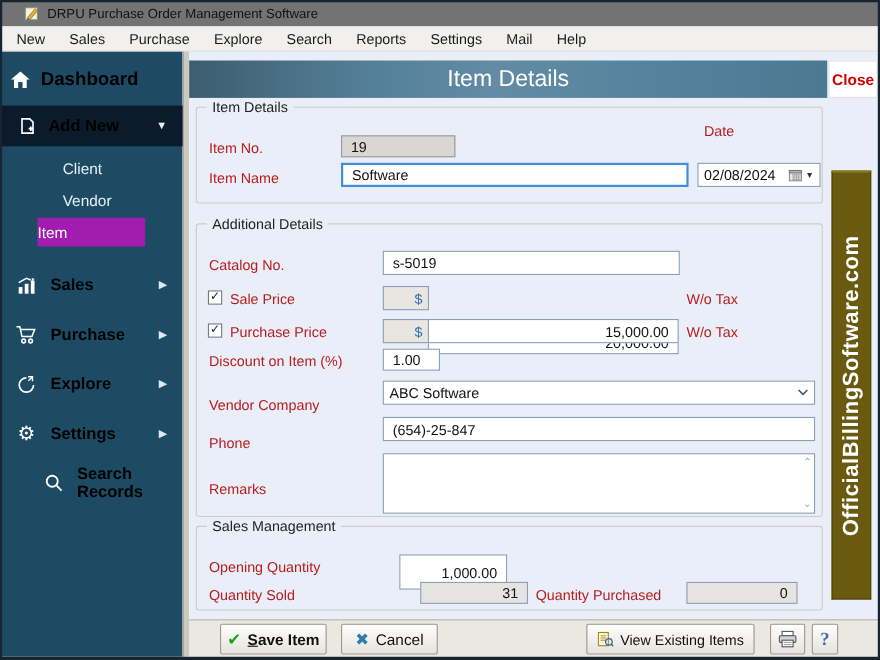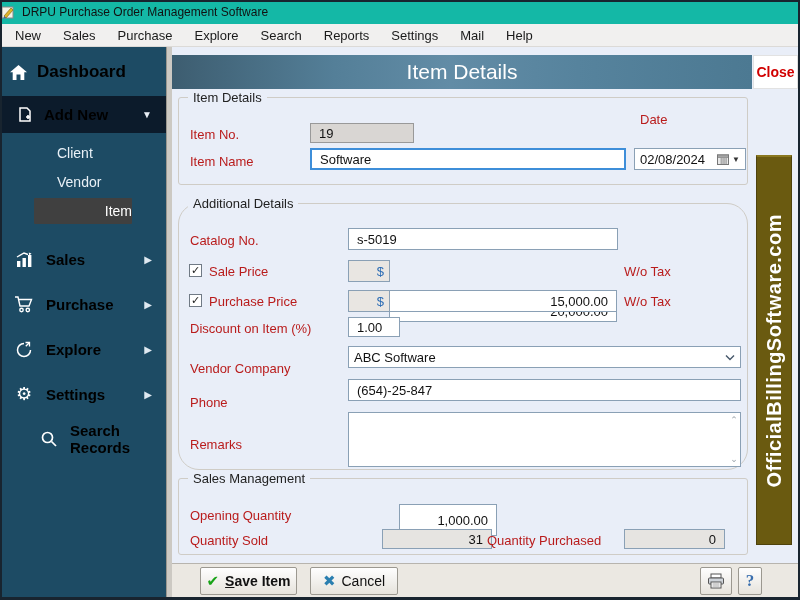--- a/index.html
+++ b/index.html
@@ -1,36 +1,36 @@
 <!DOCTYPE html>
 <html><head>
 <meta charset="utf-8">
 <style>
   html,body{margin:0;padding:0;}
   body{width:800px;height:600px;position:relative;overflow:hidden;background:#fff;
        font-family:"Liberation Sans","DejaVu Sans",sans-serif;-webkit-font-smoothing:antialiased;}
   .abs{position:absolute;box-sizing:border-box;}
   
   .win-border{inset:0;border:2px solid #18242f;border-bottom-width:3px;pointer-events:none;z-index:60;}
-  .titlebar{left:0;top:0;width:800px;height:24px;background:#14b8a6;display:flex;align-items:center;gap:6px;
-            padding-left:1px;font-size:12px;color:#111;}
+  .titlebar{left:0;top:0;width:800px;height:24px;background:#737373;display:flex;align-items:center;gap:6px;
+            padding-left:22px;font-size:12px;color:#111;}
   .menubar{left:0;top:24px;width:800px;height:23px;background:#f1f0ef;display:flex;align-items:center;
            padding-left:4px;font-size:13px;color:#1a1a1a;border-bottom:1px solid #dcdad7;}
   .menu-item{padding:3px 11px;cursor:default;}
   
   .sidebar{left:0;top:47px;width:166px;height:550px;background:#1d4b64;color:#fff;}
   .side-strip{left:166px;top:47px;width:6px;height:550px;background:#ccc9c3;border-left:1px solid #9a978f;}
   .dash-row{left:8px;top:57px;width:156px;height:30px;display:flex;align-items:center;gap:9px;
             font-size:17px;font-weight:bold;cursor:pointer;}
   .addnew-row{left:0px;top:96px;width:166px;height:37px;background:#0c1b2b;display:flex;align-items:center;
               gap:10px;padding:0 14px;font-size:15px;font-weight:bold;cursor:pointer;}
   .addnew-caret{margin-left:auto;font-size:10px;color:#e8eef5;}
   .sub-item{left:0px;width:166px;height:26px;line-height:26px;padding-left:57px;font-size:14px;
             color:#e9f1f7;cursor:pointer;}
-  .sub-sel{left:34px;width:98px;height:26px;line-height:26px;background:#404040;text-align:right;
+  .sub-sel{left:34px;width:98px;height:26px;line-height:26px;background:#a21caf;text-align:left;
            padding-left:0;border-radius:1px;color:#fff;}
   .nav-row{left:0px;width:166px;height:28px;display:flex;align-items:center;gap:12px;padding:0 14px;
            font-size:15px;font-weight:bold;cursor:pointer;}
   .nav-caret{margin-left:auto;font-size:10px;color:#dfe9f1;}
   .icon-cell{width:20px;display:flex;justify-content:center;align-items:center;}
   
   .main-bg{left:172px;top:47px;width:628px;height:550px;background:#e9eef8;}
   .hdr{left:172px;top:55px;width:580px;height:34px;color:#fff;display:flex;align-items:center;justify-content:center;
        font-size:21px;background:linear-gradient(90deg,#3d5d70 0%,#547f98 28%,#628ca6 48%,#56839d 70%,#4c7992 100%);}
   .close-btn{left:753px;top:55px;width:45px;height:34px;background:#fff;color:#d10000;font-weight:bold;
@@ -197,21 +197,21 @@
   <span style="margin-left:auto;display:flex;align-items:center;gap:3px;">
     <svg width="12" height="11" viewBox="0 0 12 11">
       <rect x="0.5" y="1" width="11" height="9.5" fill="#e8e8e8" stroke="#777"></rect>
       <rect x="0.5" y="1" width="11" height="2.2" fill="#b9b9b9" stroke="#777"></rect>
       <path d="M3 5 H10 M3 7 H10 M3 9 H10 M4.8 4 V10 M7 4 V10 M9.2 4 V10" stroke="#888" stroke-width="0.6"></path>
     </svg>
     <span style="font-size:8px;color:#333;">▼</span>
   </span>
 </div>
 
-<div class="abs grp" style="left:178px;top:203px;width:570px;height:267px;border-radius:21px;">
+<div class="abs grp" style="left:178px;top:203px;width:570px;height:267px;">
   <span class="grp-legend">Additional Details</span>
 </div>
 <span class="abs lbl" style="left:190px;top:233px;">Catalog No.</span>
 <input class="abs tb" style="left: 348px; top: 228px; width: 270px; height: 22px;" value="s-5019">
 
 <span class="abs cb" style="left:189px;top:264px;">✓</span>
 <span class="abs lbl" style="left:209px;top:264px;">Sale Price</span>
 <span class="abs currency" style="left:348px;top:260px;width:42px;height:22px;">$</span>
 <input class="abs tb tb-right" style="left: 389px; top: 260px; width: 228px; height: 22px; margin-top: 40px;" value="20,000.00">
 <span class="abs lbl" style="left:624px;top:264px;">W/o Tax</span>
@@ -242,34 +242,43 @@
 <textarea class="abs tb remarks" style="left: 348px; top: 412px; width: 393px; height: 55px;"></textarea>
 <div class="abs rem-arrows" style="left:729px;top:415px;width:10px;height:49px;">
   <span>⌃</span>
   <span>⌄</span>
 </div>
 
 <div class="abs grp" style="left:178px;top:478px;width:570px;height:77px;">
   <span class="grp-legend">Sales Management</span>
 </div>
 <span class="abs lbl" style="left:190px;top:508px;">Opening Quantity</span>
-<input class="abs tb tb-right" style="left: 399px; top: 504px; width: 98px; height: 32px;" value="1,000.00">
+<input class="abs tb tb-right" style="left: 363px; top: 504px; width: 98px; height: 32px;" value="1,000.00">
 <span class="abs lbl" style="left:190px;top:533px;">Quantity Sold</span>
-<input class="abs tb tb-right" style="left: 382px; top: 529px; width: 110px; height: 20px; background: rgb(230, 228, 225);" readonly="" value="31">
+<input class="abs tb tb-right" style="left: 382px; top: 529px; width: 98px; height: 20px; background: rgb(230, 228, 225);" readonly="" value="31">
 <span class="abs lbl" style="left:487px;top:533px;">Quantity Purchased</span>
 <input class="abs tb tb-right" style="left: 624px; top: 529px; width: 101px; height: 20px; background: rgb(230, 228, 225);" readonly="" value="0">
 
 <div class="abs btnbar">
   <div class="btn" style="left:28px;width:97px;">
     <span class="chk-ico">✔</span>
     <span class="save-lbl">Save Item</span>
   </div>
   <div class="btn" style="left:138px;width:88px;">
     <span class="x-ico">✖</span>
     <span>Cancel</span>
+  </div>
+  <div class="btn" style="left:361px;width:153px;font-size:13px;">
+    <svg width="15" height="15" viewBox="0 0 15 15">
+      <rect x="1" y="1" width="9" height="12" fill="#fdf6d8" stroke="#a08820"></rect>
+      <path d="M3 4 H8 M3 6 H8 M3 8 H8" stroke="#a08820" stroke-width="0.8"></path>
+      <circle cx="10.5" cy="9.5" r="3" fill="none" stroke="#3a66a8" stroke-width="1.2"></circle>
+      <path d="M12.5 11.5 L14.5 13.5" stroke="#3a66a8" stroke-width="1.4"></path>
+    </svg>
+    <span>View Existing Items</span>
   </div>
   <div class="btn" style="left:528px;width:32px;">
     <svg width="18" height="16" viewBox="0 0 18 16">
       <rect x="4" y="1" width="10" height="4" fill="#fff" stroke="#555"></rect>
       <rect x="1.5" y="5" width="15" height="6" rx="1" fill="#cfd4da" stroke="#555"></rect>
       <rect x="4" y="9" width="10" height="6" fill="#fff" stroke="#555"></rect>
       <path d="M5.5 11 H12.5 M5.5 13 H12.5" stroke="#888" stroke-width="0.8"></path>
     </svg>
   </div>
   <div class="btn" style="left:566px;width:24px;">

